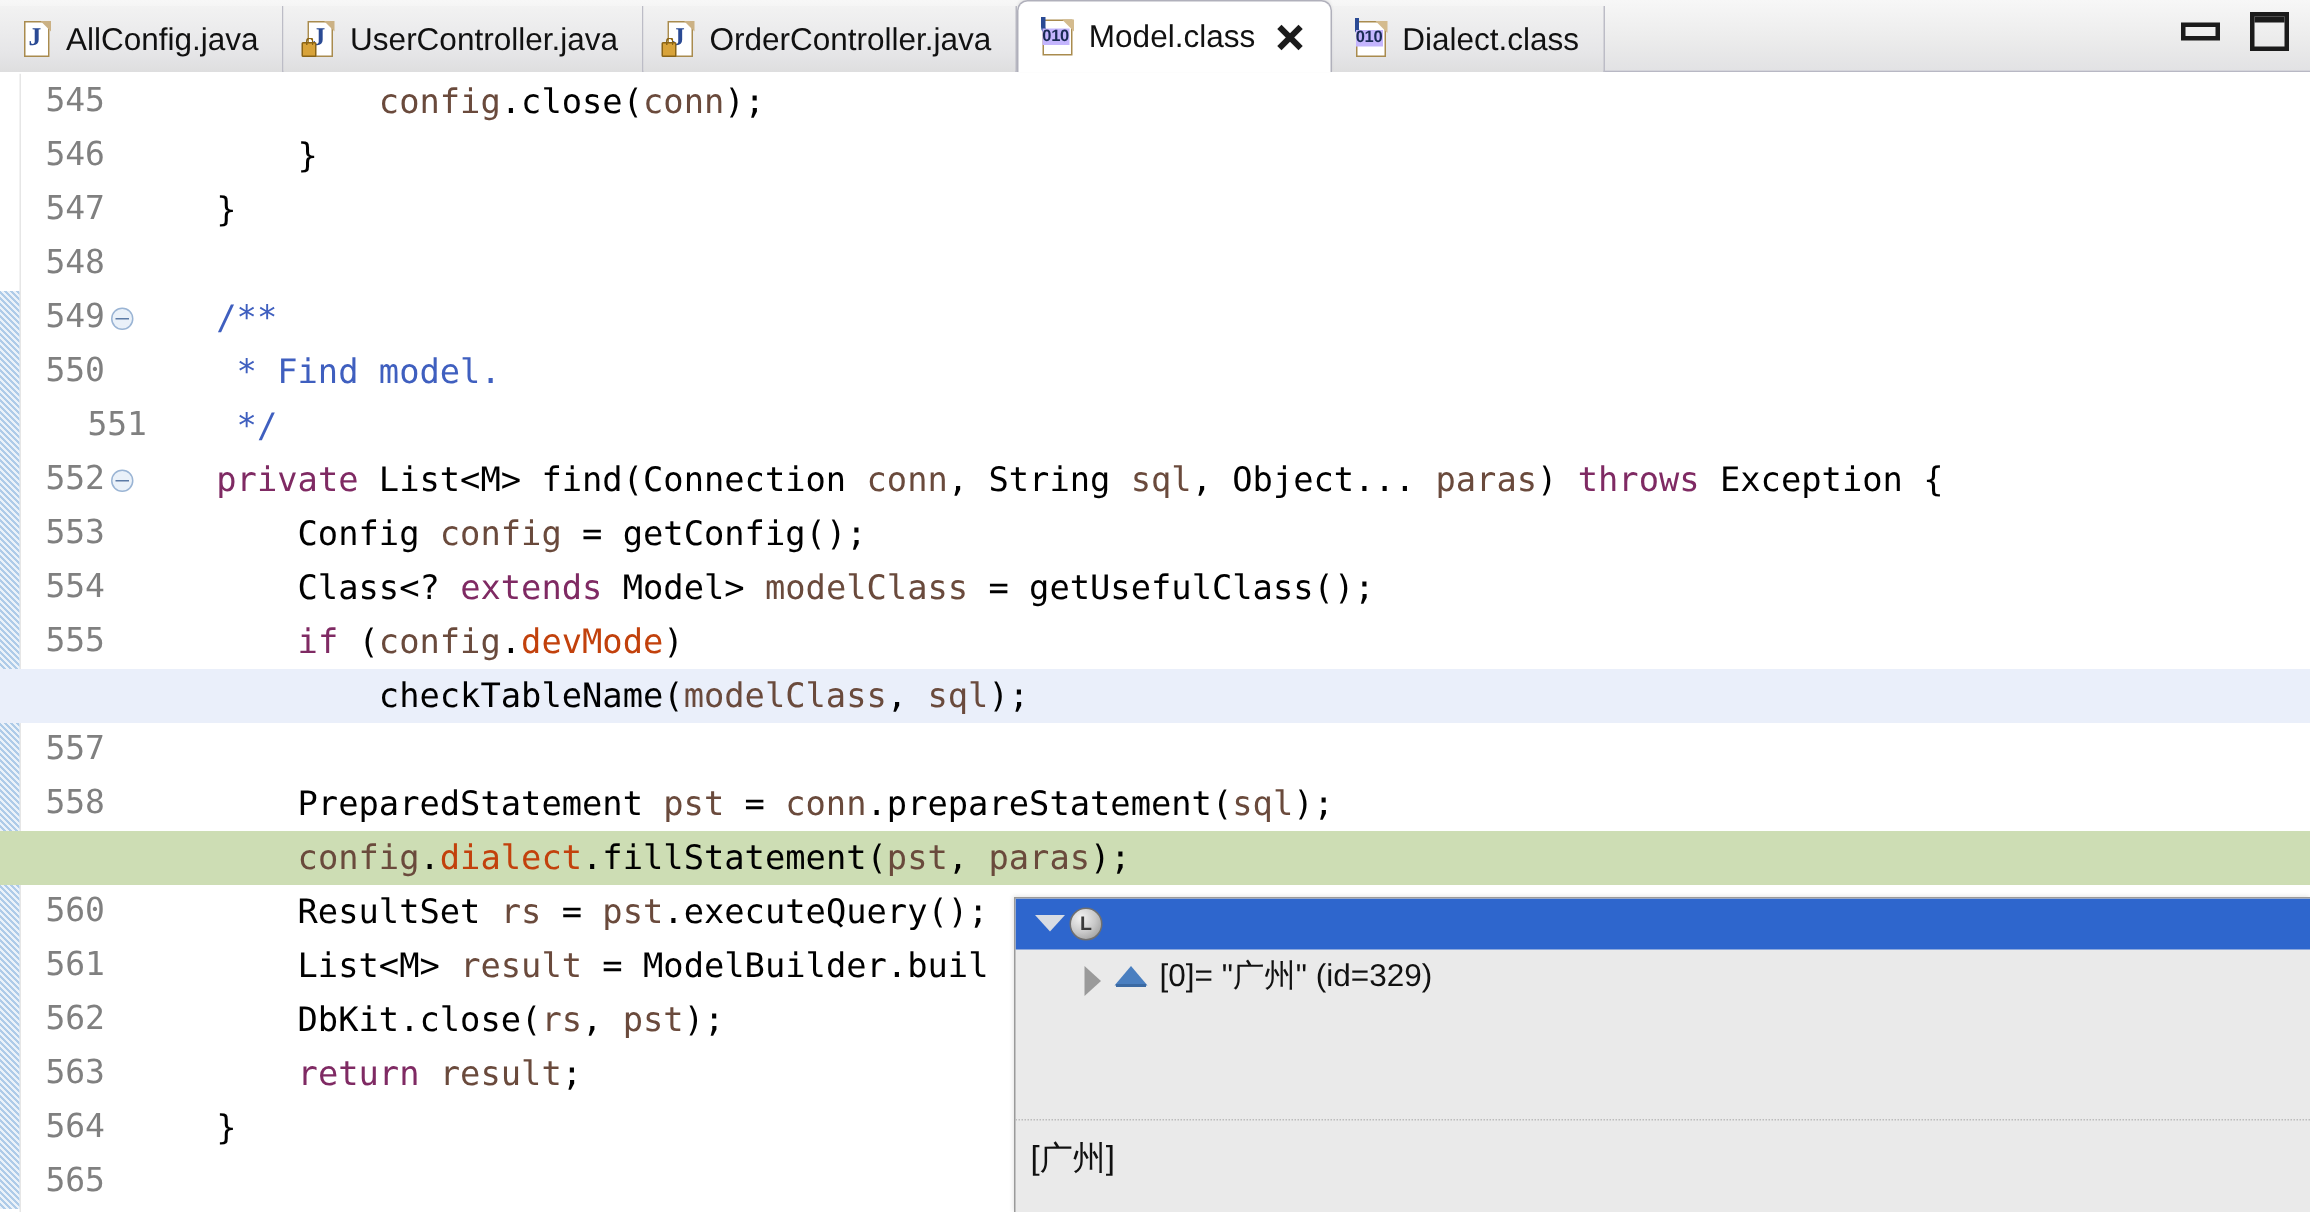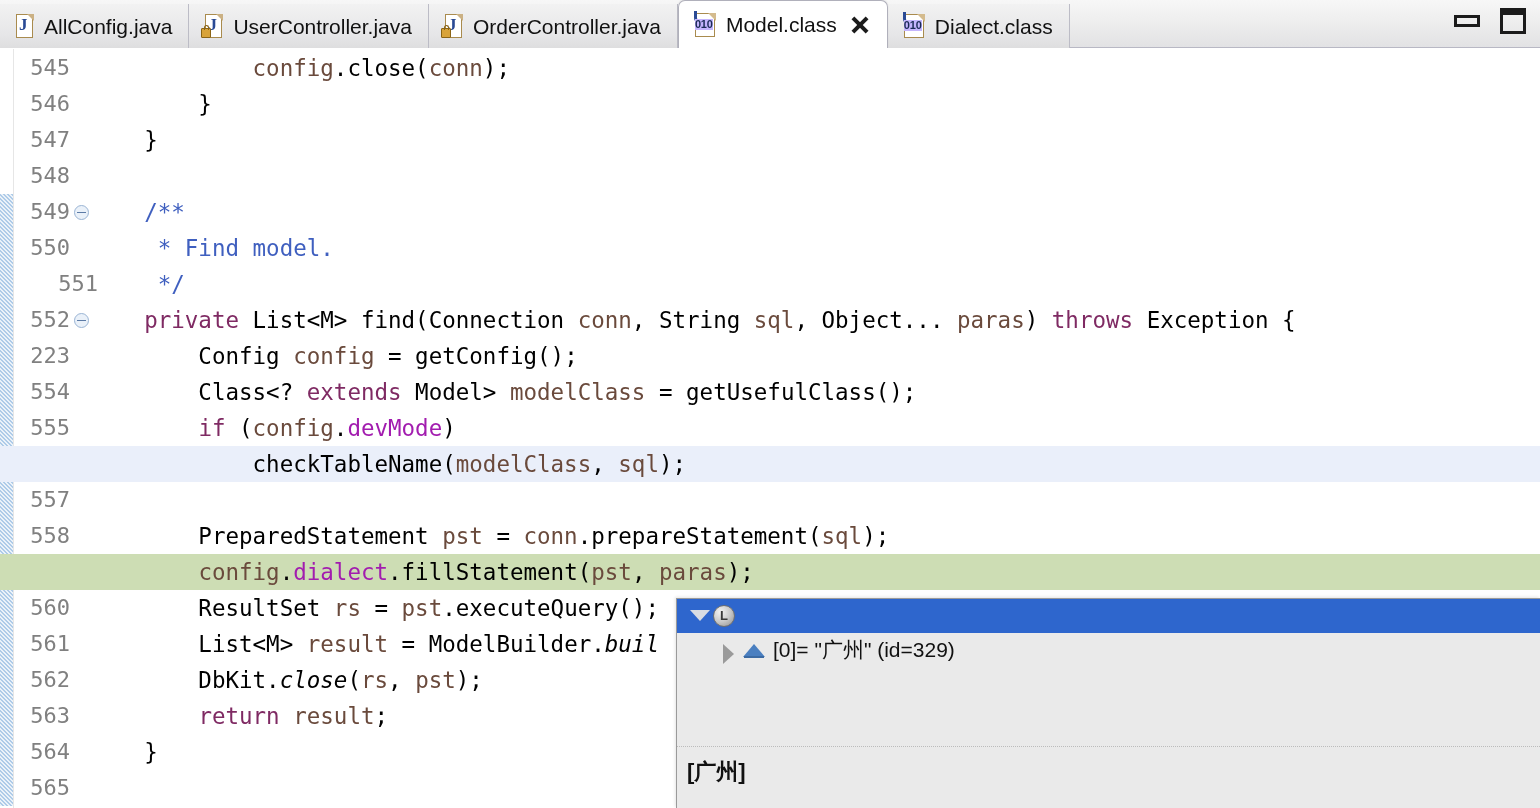--- a/index.html
+++ b/index.html
@@ -301,23 +301,23 @@
   .row .txt {
     position: absolute;
     left: 90px; top: 0;
   }
   .row.hl-blue  { background: #eaeffa; }
   .row.hl-green { background: #cdddb4; }
 
   
   .kw   { color: #7f2a63; }
   .var  { color: #6a4a3c; }
-  .fld  { color: #a21caf; }
+  .fld  { color: #c2410c; }
   .cmt  { color: #3f5fbf; }
-  .stat { font-style: italic; }
+  .stat { }
 
   
   .popup {
     position: absolute;
     left: 676px; top: 598px;
     width: 864px; height: 210px;
     background: #eaeaea;
     border: 1px solid #9a9a9a;
     border-right: none;
     border-bottom: none;
@@ -413,21 +413,20 @@
     left: 0; right: 0; top: 147px;
     height: 0;
     border-top: 1px dotted #bcbcbc;
   }
   .popup-detail {
     position: absolute;
     left: 10px; top: 158px;
     font-size: 22px;
     color: #111111;
     white-space: pre;
-    font-weight: bold;
   }
 </style>
 </head>
 <body>
 
 <div id="app">
 
   <div class="tabbar">
     <div class="tabstrip" id="tabstrip">
         <div class="tab first">
@@ -491,21 +490,21 @@
         <div class="linenum" style="top: 1px;">545</div>
         <div class="linenum" style="top: 37px; text-align: right;">546</div>
         <div class="linenum" style="top: 73px;">547</div>
         <div class="linenum" style="top: 109px;">548</div>
         <div class="linenum" style="top: 145px;">549</div>
         <div class="foldmark" style="top: 156px;"></div>
         <div class="linenum" style="top: 181px;">550</div>
         <div class="linenum" style="top: 217px; margin-left: 28px;">551</div>
         <div class="linenum" style="top: 253px;">552</div>
         <div class="foldmark" style="top: 264px;"></div>
-        <div class="linenum" style="top: 289px;">223</div>
+        <div class="linenum" style="top: 289px;">553</div>
         <div class="linenum" style="top: 325px;">554</div>
         <div class="linenum" style="top: 361px;">555</div>
         <div class="linenum" style="top: 397px;">556</div>
         <div class="linenum" style="top: 433px;">557</div>
         <div class="linenum" style="top: 469px;">558</div>
         <div class="linenum" style="top: 505px;">559</div>
         <div class="exec-arrow" style="top: 512px; left: -14px;">
           <span class="shaft"></span>
           <span class="head"></span>
           <span class="head2"></span>

